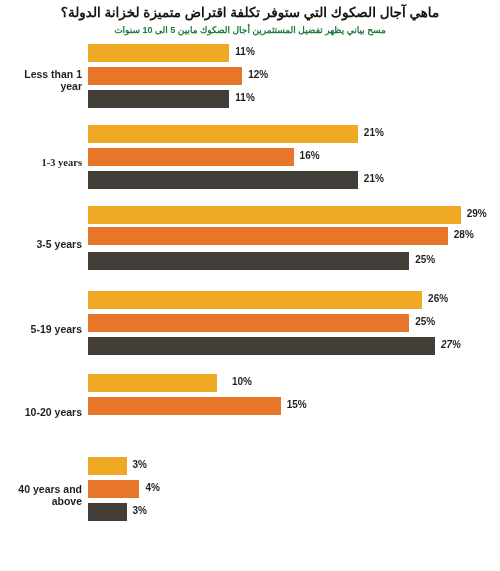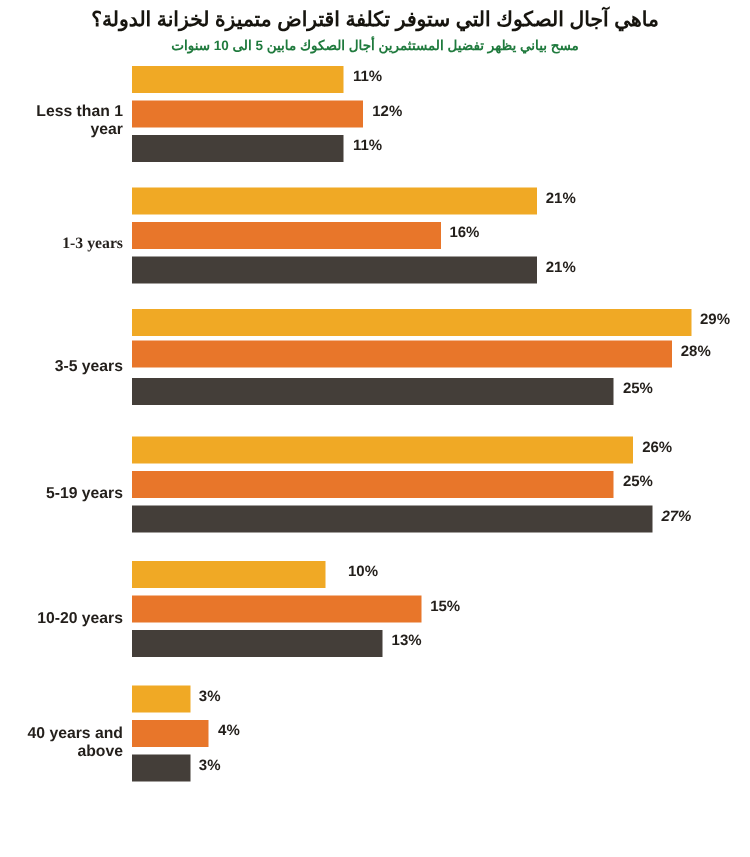--- a/index.html
+++ b/index.html
@@ -166,24 +166,20 @@
     <div class="bar-group" style="position: absolute; left: 0px; top: 330px; height: 69px;">
       <div class="group-label" style="top: 32px;">10-20 years</div>
       <div class="bar-row" style="position: absolute; left: 0px; top: 0px; width: 500px;">
         <div class="bar" style="width: 128.5px; background: rgb(240, 169, 37);"></div>
         <div class="bar-value" style="left: 232px;">10%</div>
       </div>
       <div class="bar-row" style="position: absolute; left: 0px; top: 23px; width: 500px;">
         <div class="bar" style="width: 192.75px; background: rgb(232, 118, 42);"></div>
         <div class="bar-value" style="left: 286.75px; text-align: center;">15%</div>
       </div>
-      <div class="bar-row" style="position: absolute; left: 0px; top: 46px; width: 500px;">
-        <div class="bar" style="width: 167.05px; background: rgb(68, 62, 57);"></div>
-        <div class="bar-value" style="left: 261.05px;">13%</div>
-      </div>
     </div>
     <div class="bar-group" style="position: absolute; left: 0px; top: 413px; height: 69px;">
       <div class="group-label" style="top: 26px;">40 years and above</div>
       <div class="bar-row" style="position: absolute; left: 0px; top: 0px; width: 500px;">
         <div class="bar" style="width: 38.55px; background: rgb(240, 169, 37);"></div>
         <div class="bar-value" style="left: 132.55px;">3%</div>
       </div>
       <div class="bar-row" style="position: absolute; left: 0px; top: 23px; width: 500px;">
         <div class="bar" style="width: 51.4px; background: rgb(232, 118, 42);"></div>
         <div class="bar-value" style="left: 145.4px;">4%</div>

